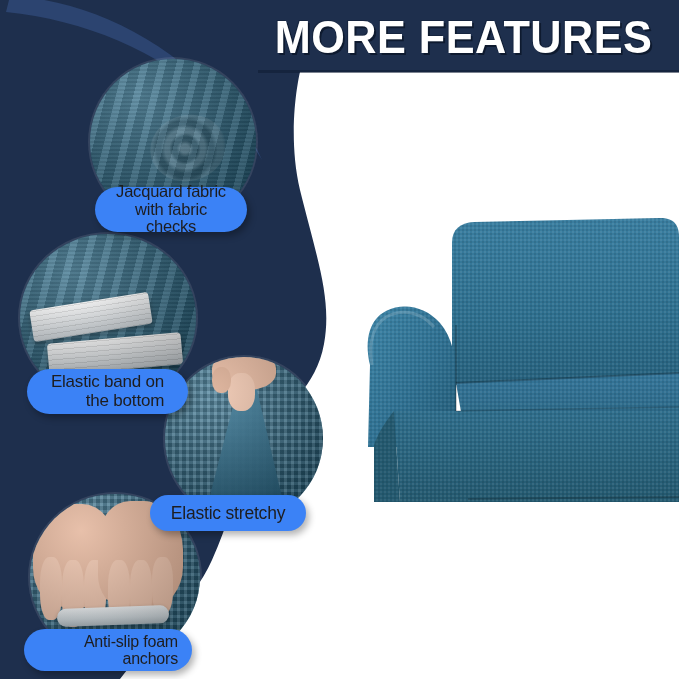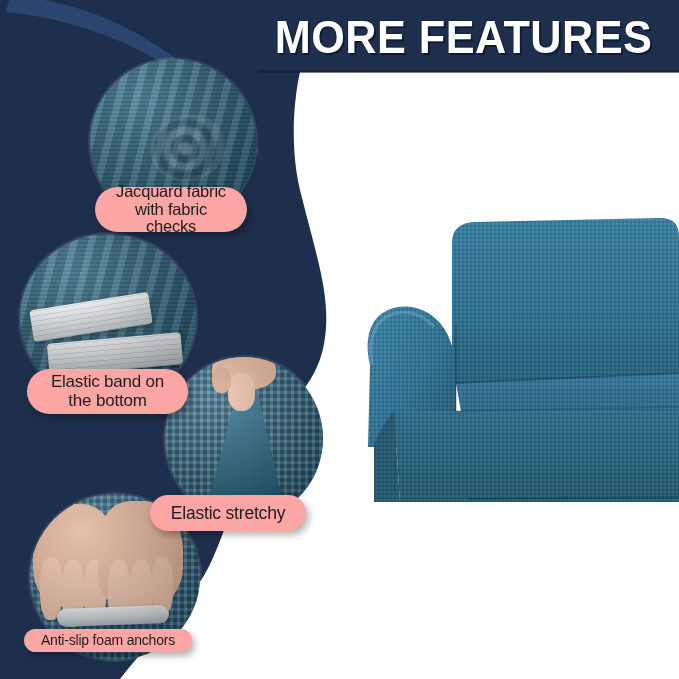--- a/index.html
+++ b/index.html
@@ -83,32 +83,32 @@
 
   
   .foam{
     position:absolute;left:16%;top:68%;width:66%;height:11%;border-radius:9px;
     background:linear-gradient(180deg,#f2f5f7,#cfd8dd 60%,#aeb9c0);
     box-shadow:0 2px 4px rgba(0,0,0,.35);transform:rotate(-2deg);
   }
 
   
   .pill{
-    position:absolute;background:#fca5a5;border-radius:999px;
+    position:absolute;background:#3b82f6;border-radius:999px;
     display:flex;align-items:center;justify-content:center;text-align:center;
     color:#1d1d1f;font-family:"Liberation Sans",sans-serif;
     box-shadow:3px 4px 7px rgba(0,0,0,.30);
     line-height:1.08;letter-spacing:-.2px;
     padding:0 14px;box-sizing:border-box;
   }
   .pill span{display:block;}
   .pill-1{left:95px;top:187px;width:152px;height:45px;font-size:16.5px;}
-  .pill-2{left:27px;top:369px;width:161px;height:45px;font-size:17px;}
+  .pill-2{left:27px;top:369px;width:161px;height:45px;font-size:17px;text-align:right;}
   .pill-3{left:150px;top:495px;width:156px;height:36px;font-size:17.5px;}
-  .pill-4{left:24px;top:629px;width:168px;height:23px;font-size:14px;}
+  .pill-4{left:24px;top:629px;width:168px;height:42px;font-size:16px;text-align:right;}
 
   
   .sofa{position:absolute;left:360px;top:215px;width:319px;height:290px;}
 </style>
 </head>
 <body>
 
 <div id="stage">
 
   <div class="navy-blob"></div>

